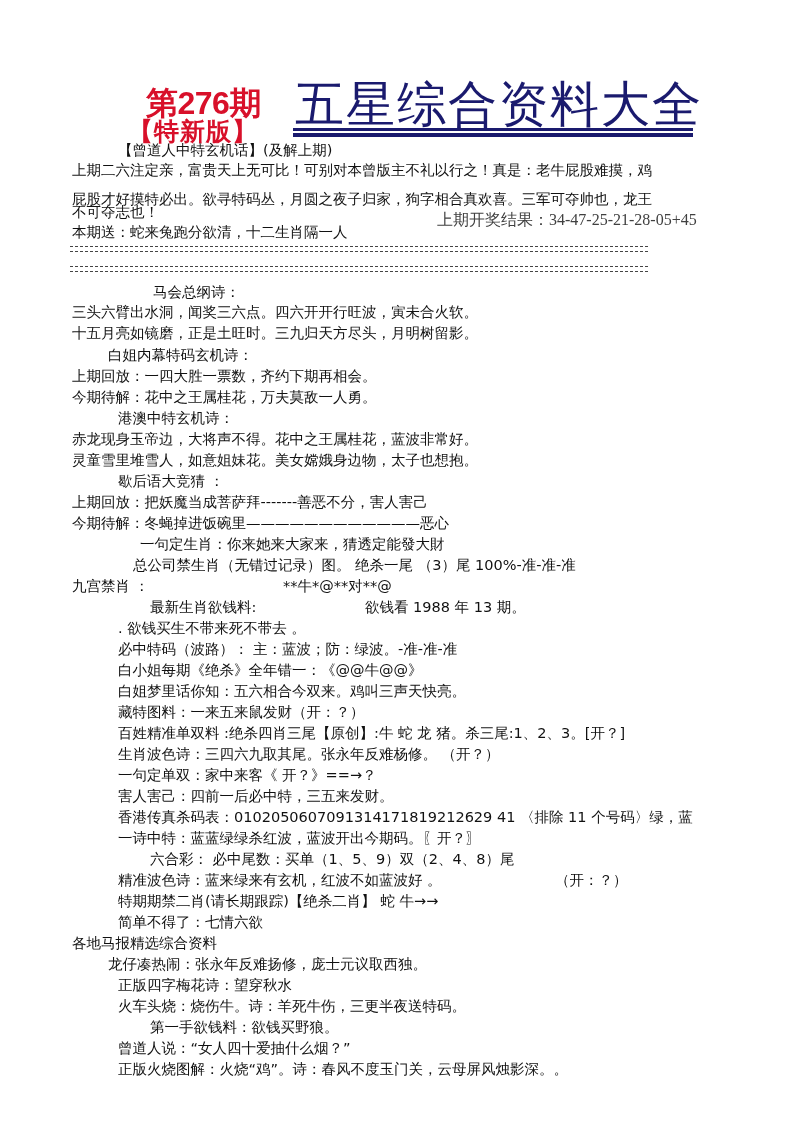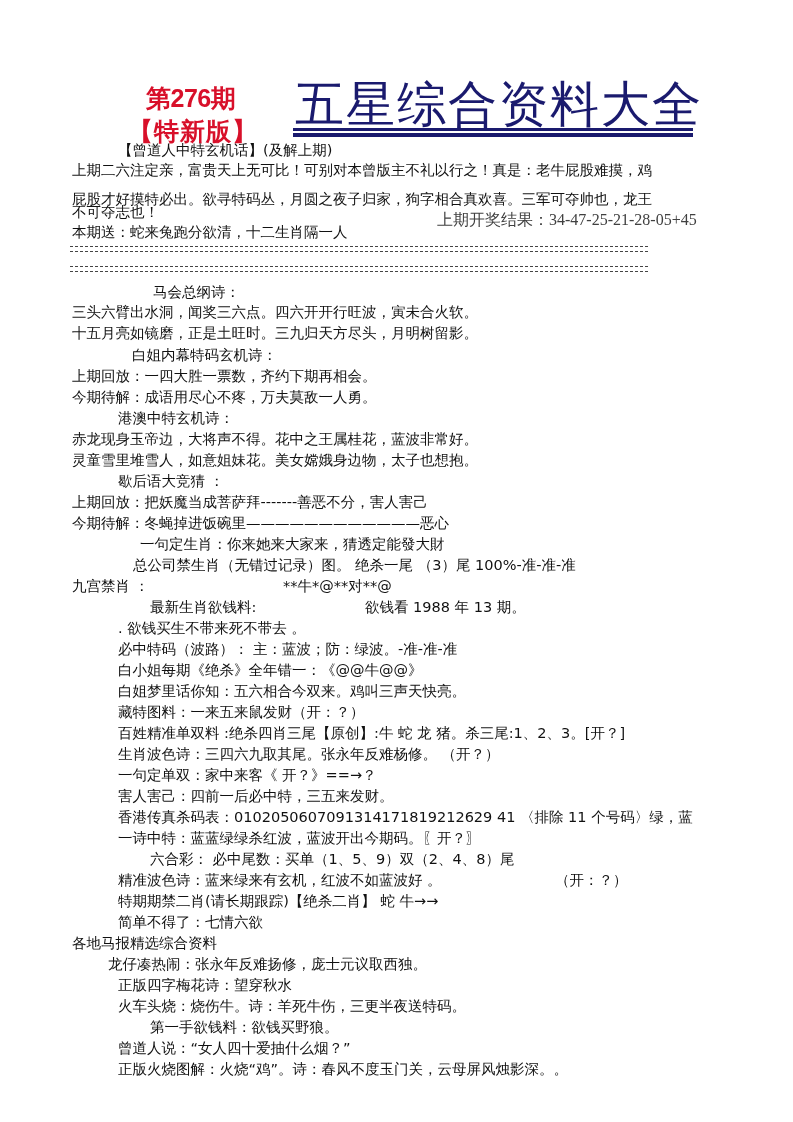--- a/index.html
+++ b/index.html
@@ -1,18 +1,18 @@
 <!DOCTYPE html>
 <html><head>
 <meta charset="utf-8">
 <style>
   html, body { margin:0; padding:0; background:#ffffff; }
   body { width:793px; height:1122px; position:relative; overflow:hidden;
          font-family:"DejaVu Sans", sans-serif; color:#111; }
-  .issue { position:absolute; left:146px; top:82px; font-size:25px; color:#d8102a;
+  .issue { position:absolute; left:146px; top:82px; font-size:32px; color:#d8102a;
            font-family:"Liberation Sans", sans-serif; font-weight:bold; letter-spacing:-0.5px; }
   .edition { position:absolute; left:128px; top:115px; font-size:25px; color:#d8102a;
              font-family:"DejaVu Serif", serif; font-weight:bold; letter-spacing:1px; }
   .title { position:absolute; left:295px; top:72px; font-size:49px; color:#1a1a6e;
            font-family:"DejaVu Serif", serif; letter-spacing:2px; white-space:nowrap; }
   .title-rule-1 { position:absolute; left:293px; top:128px; width:400px; height:3px; background:#1a1a6e; }
   .title-rule-2 { position:absolute; left:293px; top:133px; width:400px; height:4px; background:#1a1a6e; }
   .line { position:absolute; font-size:14.5px; line-height:20px; white-space:nowrap; color:#111; }
   .result { position:absolute; left:437px; top:210px; font-size:16px; color:#404040;
             font-family:Liberation Serif, serif; white-space:nowrap; }
@@ -38,23 +38,23 @@
   <span>上期开奖结果：</span><span>34-47-25-21-28-05+45</span>
 </div>
 
 <div class="divider" style="top:246px;"></div>
 <div class="divider" style="top:266px;"></div>
 
 <div id="sections">
     <div class="line" style="left: 153px; top: 282px;">马会总纲诗：</div>
     <div class="line" style="left: 72px; top: 302px;">三头六臂出水洞，闻奖三六点。四六开开行旺波，寅未合火软。</div>
     <div class="line" style="left: 72px; top: 323px;">十五月亮如镜磨，正是土旺时。三九归天方尽头，月明树留影。</div>
-    <div class="line" style="left: 132px; top: 345px; font-family: Liberation Serif, serif;">白姐内幕特码玄机诗：</div>
+    <div class="line" style="left: 108px; top: 345px; font-family: Liberation Serif, serif;">白姐内幕特码玄机诗：</div>
     <div class="line" style="left: 72px; top: 366px;">上期回放：一四大胜一票数，齐约下期再相会。</div>
-    <div class="line" style="left: 72px; top: 387px;">今期待解：成语用尽心不疼，万夫莫敌一人勇。</div>
+    <div class="line" style="left: 72px; top: 387px;">今期待解：花中之王属桂花，万夫莫敌一人勇。</div>
     <div class="line" style="left: 118px; top: 408px;">港澳中特玄机诗：</div>
     <div class="line" style="left: 72px; top: 429px;">赤龙现身玉帝边，大将声不得。花中之王属桂花，蓝波非常好。</div>
     <div class="line" style="left: 72px; top: 450px;">灵童雪里堆雪人，如意姐妹花。美女嫦娥身边物，太子也想抱。</div>
     <div class="line" style="left: 118px; top: 471px;">歇后语大竞猜 ：</div>
     <div class="line" style="left: 72px; top: 492px;">上期回放：把妖魔当成菩萨拜-------善恶不分，害人害己</div>
     <div class="line" style="left: 72px; top: 513px;">今期待解：冬蝇掉进饭碗里————————————恶心</div>
     <div class="line" style="left: 140px; top: 534px;">一句定生肖：你来她来大家来，猜透定能發大財</div>
     <div class="line" style="left: 133px; top: 555px;">总公司禁生肖（无错过记录）图。 绝杀一尾 （3）尾 100%-准-准-准</div>
     <div class="line" style="left: 72px; top: 576px;">九宫禁肖 ：</div>
     <div class="line" style="left: 283px; top: 576px;">**牛*@**对**@</div>

